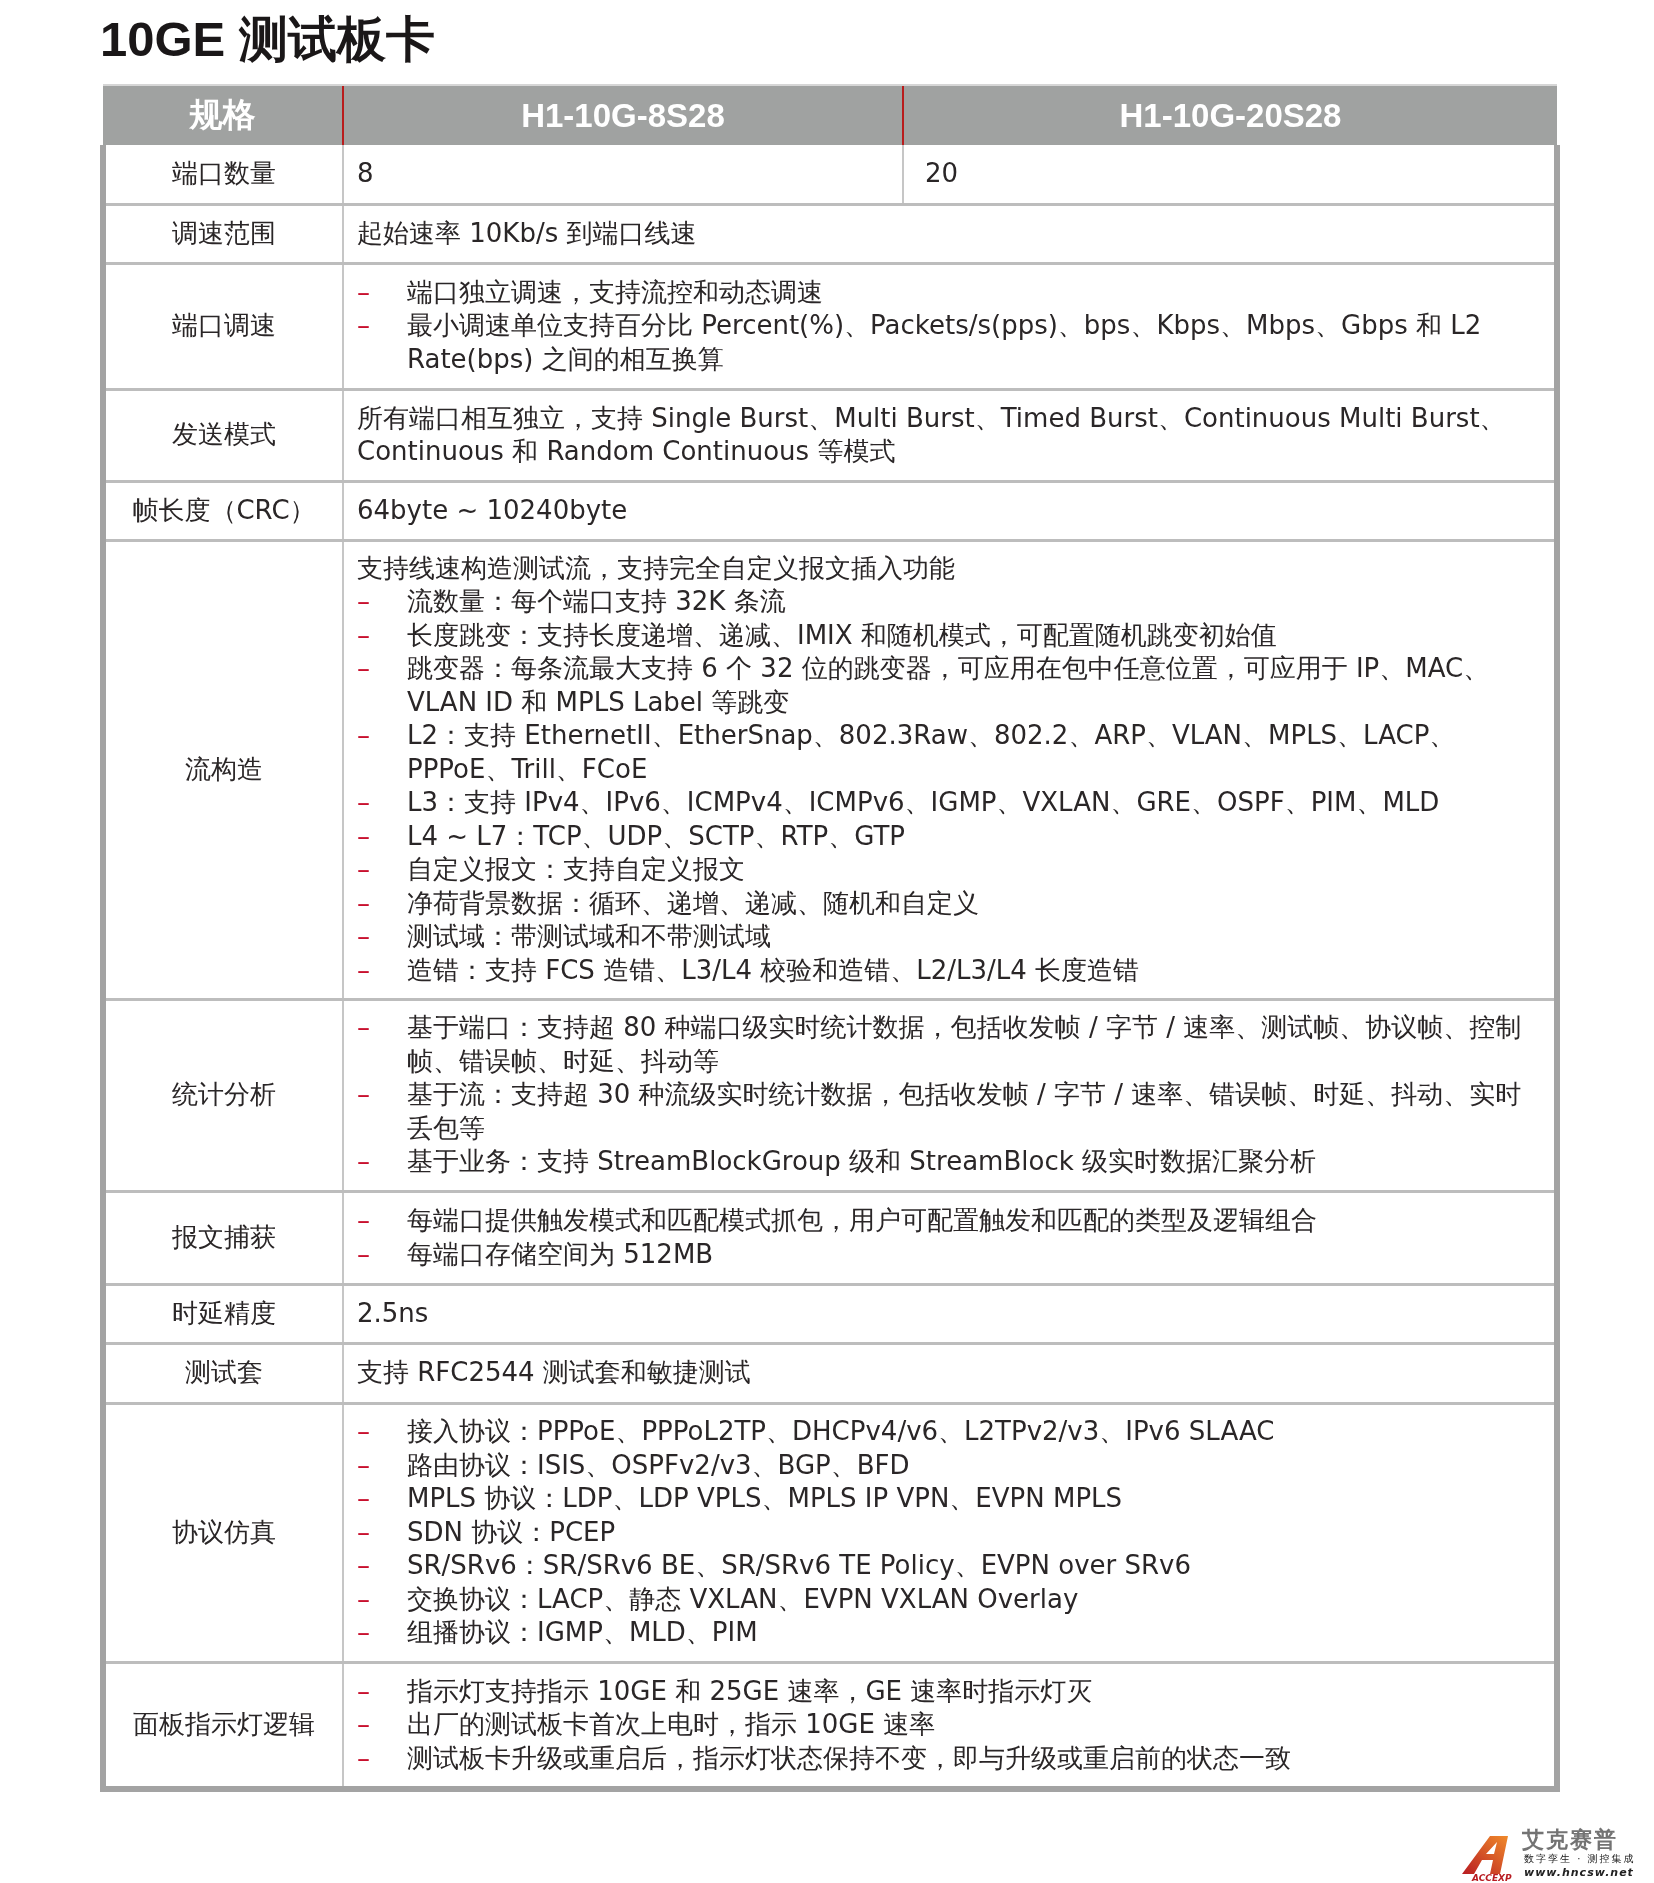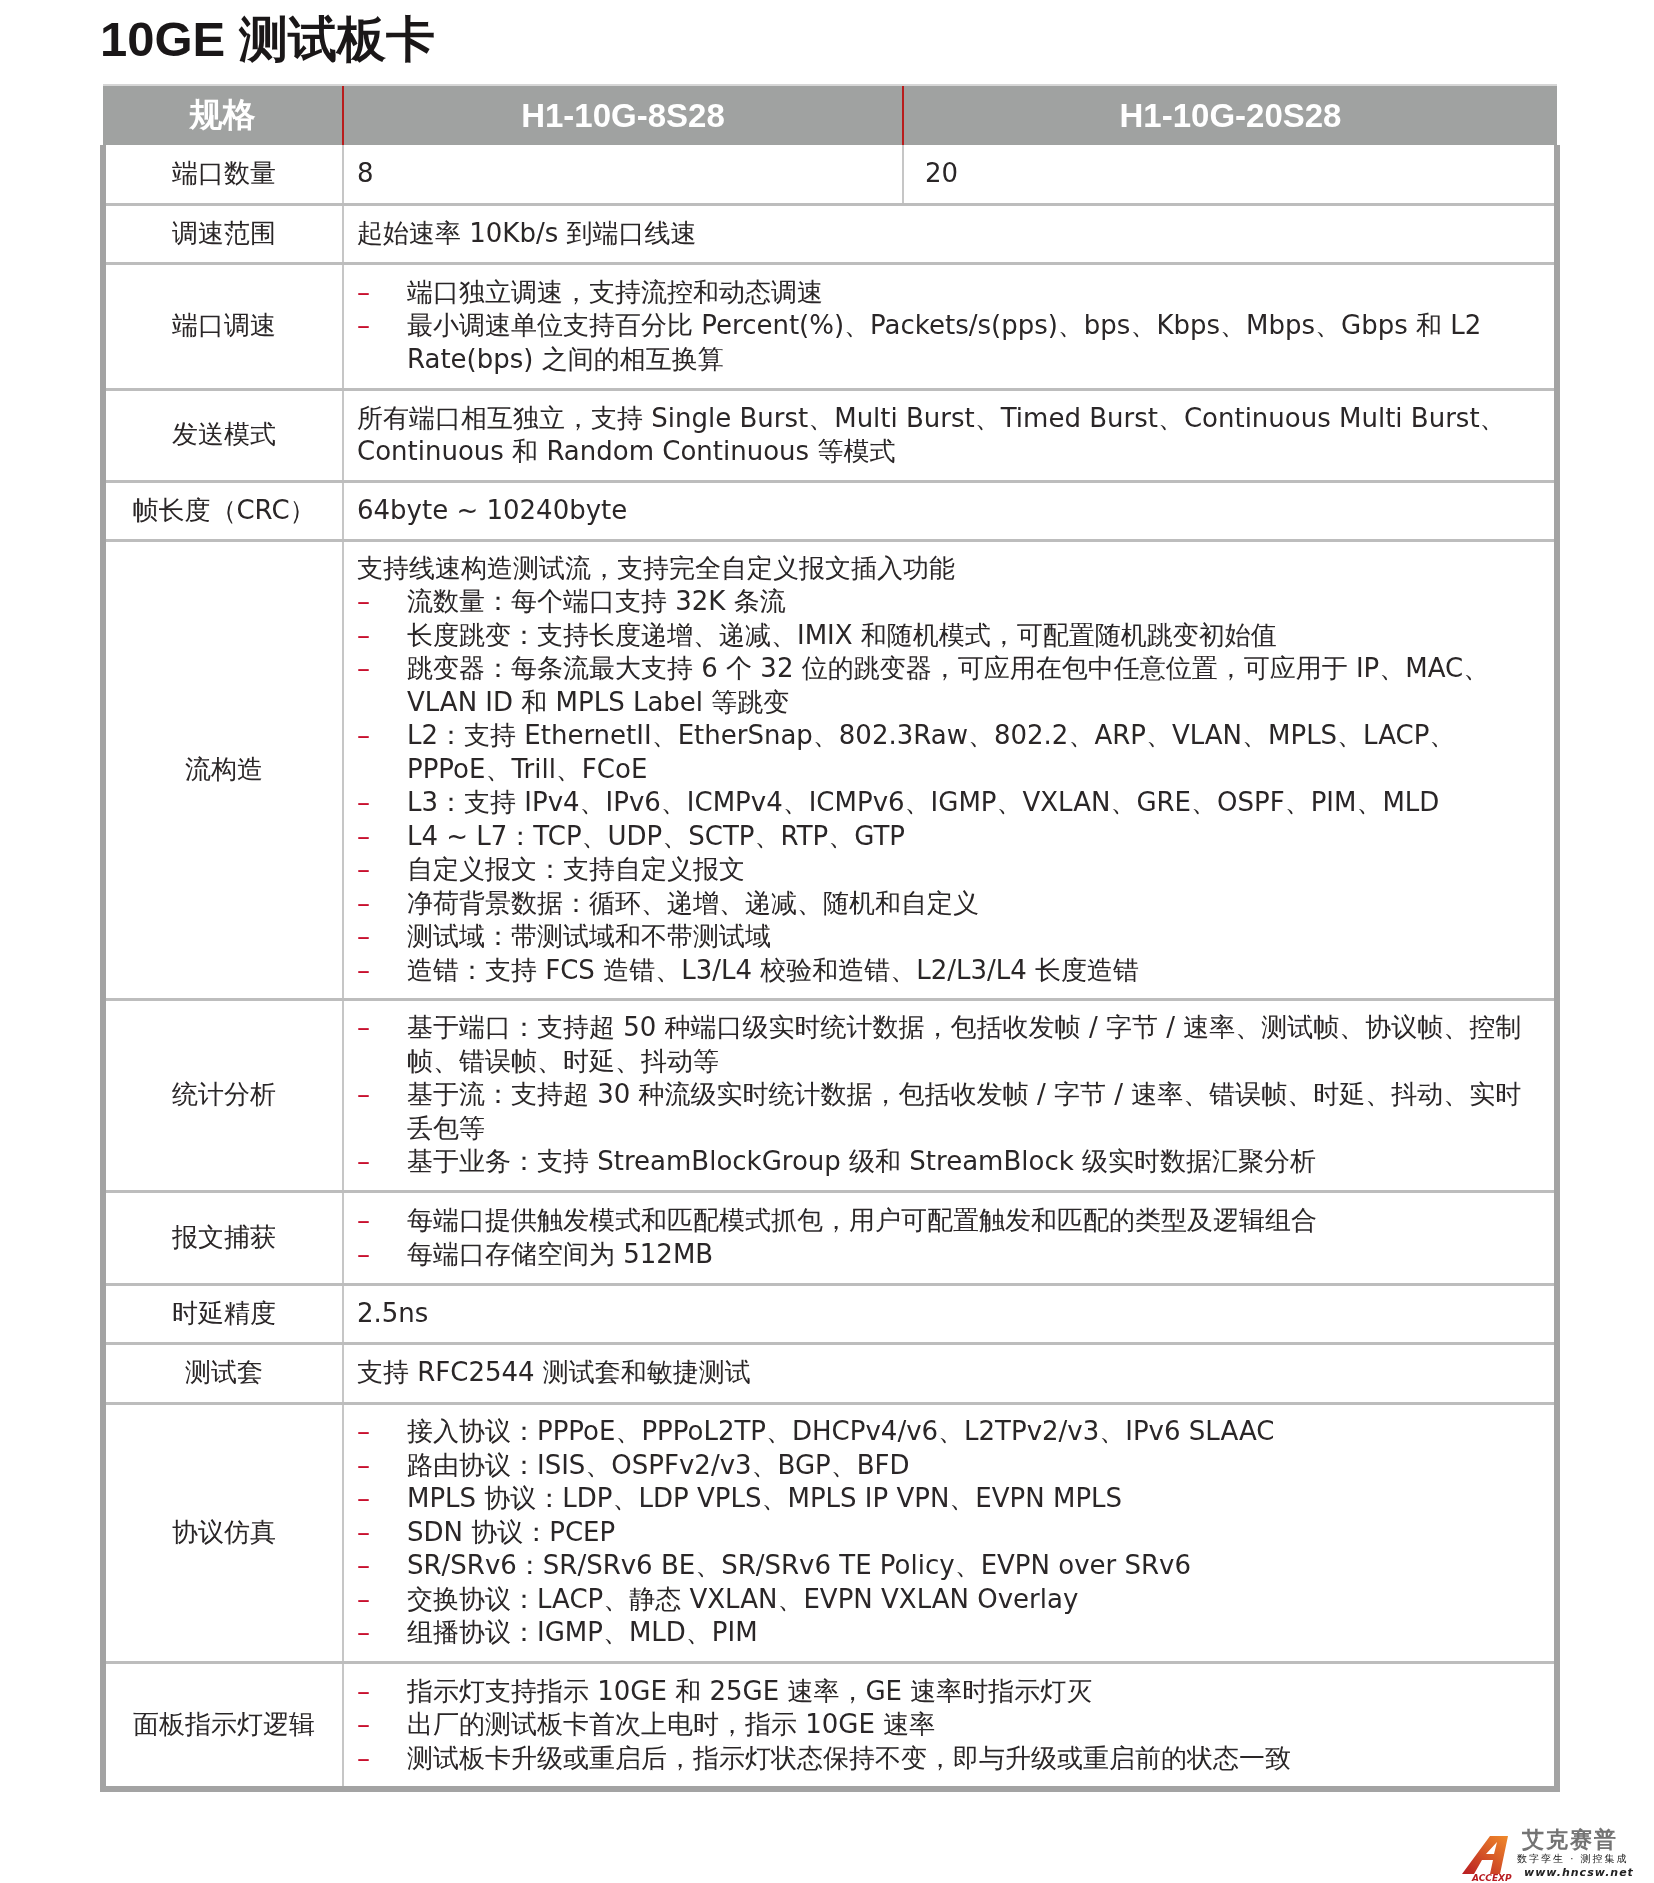--- a/index.html
+++ b/index.html
@@ -53,21 +53,21 @@
   }
   .intro { display: block; }
   .logo {
     position: absolute; left: 1460px; top: 1828px; width: 194px; height: 55px;
   }
   .logo .logo-name {
     position: absolute; left: 62px; top: 0; font-weight: bold;
     color: #737373; font-size: 22px; letter-spacing: 2px; line-height: 24px;
   }
   .logo .logo-slogan {
-    position: absolute; left: 57px; top: 25px; font-size: 10px; color: #222; letter-spacing: 2px;
+    position: absolute; left: 64px; top: 25px; font-size: 10px; color: #222; letter-spacing: 2px;
     line-height: 12px;
   }
   .logo .logo-url {
     position: absolute; left: 64px; top: 38px; font-size: 11px; color: #222; letter-spacing: 1px;
     font-style: italic; font-weight: bold; line-height: 13px;
   }
   .logo svg { position: absolute; left: 0; top: 2px; }
 </style>
 </head>
 <body>
@@ -137,21 +137,21 @@
           <li><span class="dash">–</span><span>测试域：带测试域和不带测试域</span></li>
           <li><span class="dash">–</span><span>造错：支持 FCS 造错、L3/L4 校验和造错、L2/L3/L4 长度造错</span></li>
         </ul>
       </td>
     </tr>
 
     <tr style="height:192px">
       <td class="label">统计分析</td>
       <td class="val" colspan="2">
         <ul class="bullet-list">
-          <li><span class="dash">–</span><span>基于端口：支持超 50 种端口级实时统计数据，包括收发帧 / 字节 / 速率、测试帧、协议帧、控制帧、错误帧、时延、抖动等</span></li>
+          <li><span class="dash">–</span><span>基于端口：支持超 80 种端口级实时统计数据，包括收发帧 / 字节 / 速率、测试帧、协议帧、控制帧、错误帧、时延、抖动等</span></li>
           <li><span class="dash">–</span><span>基于流：支持超 30 种流级实时统计数据，包括收发帧 / 字节 / 速率、错误帧、时延、抖动、实时丢包等</span></li>
           <li><span class="dash">–</span><span>基于业务：支持 StreamBlockGroup 级和 StreamBlock 级实时数据汇聚分析</span></li>
         </ul>
       </td>
     </tr>
 
     <tr style="height:93px">
       <td class="label">报文捕获</td>
       <td class="val" colspan="2">
         <ul class="bullet-list">

